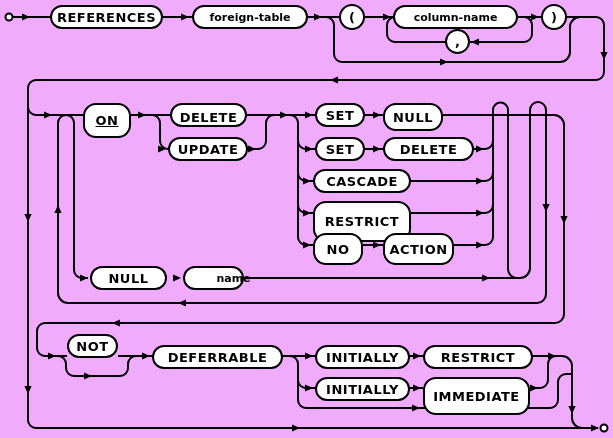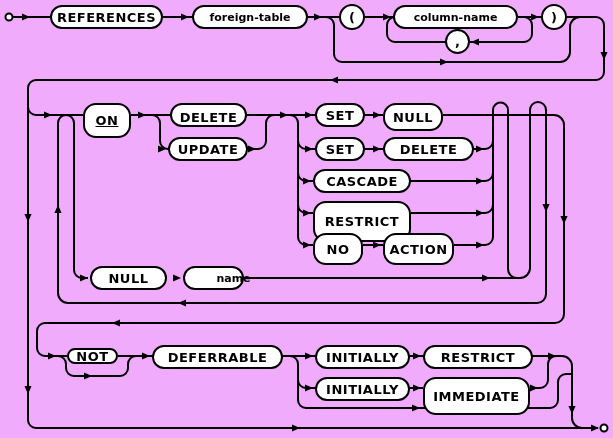--- a/index.html
+++ b/index.html
@@ -171,21 +171,21 @@
       <span>ACTION</span>
     </div>
 
   <div class="node" style="left:90px;top:266px;width:77px;height:24px;">
       <span>NULL</span>
     </div>
   <div class="node term" style="left:183px;top:266px;width:61px;height:24px;padding-left:40px;">
       <span>name</span>
     </div>
 
-  <div class="node" style="left:67px;top:348px;width:51px;height:16px;">
+  <div class="node" style="left:67px;top:334px;width:51px;height:24px;">
       <span>NOT</span>
     </div>
   <div class="node" style="left:152px;top:345px;width:131px;height:24px;">
       <span>DEFERRABLE</span>
     </div>
   <div class="node" style="left:315px;top:345px;width:95px;height:24px;">
       <span>INITIALLY</span>
     </div>
   <div class="node" style="left:423px;top:345px;width:110px;height:24px;">
       <span>RESTRICT</span>

